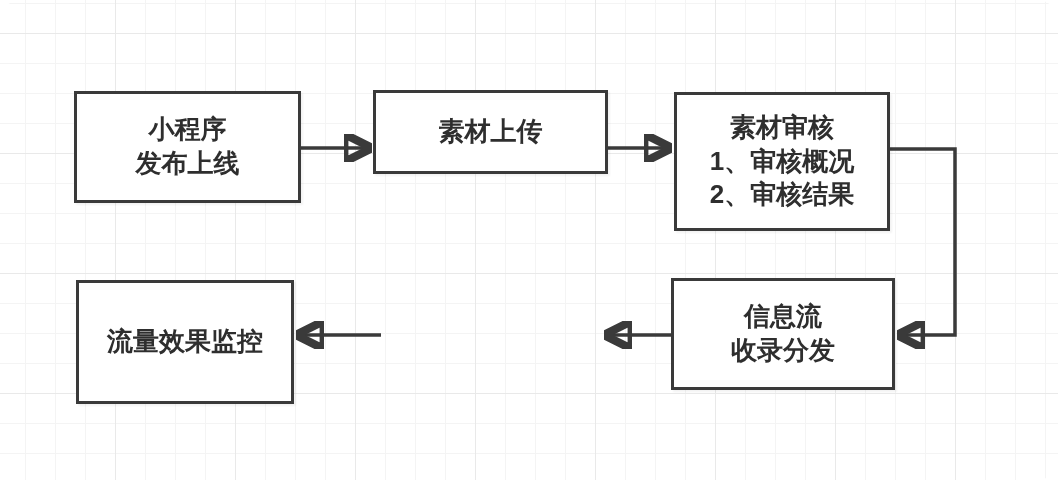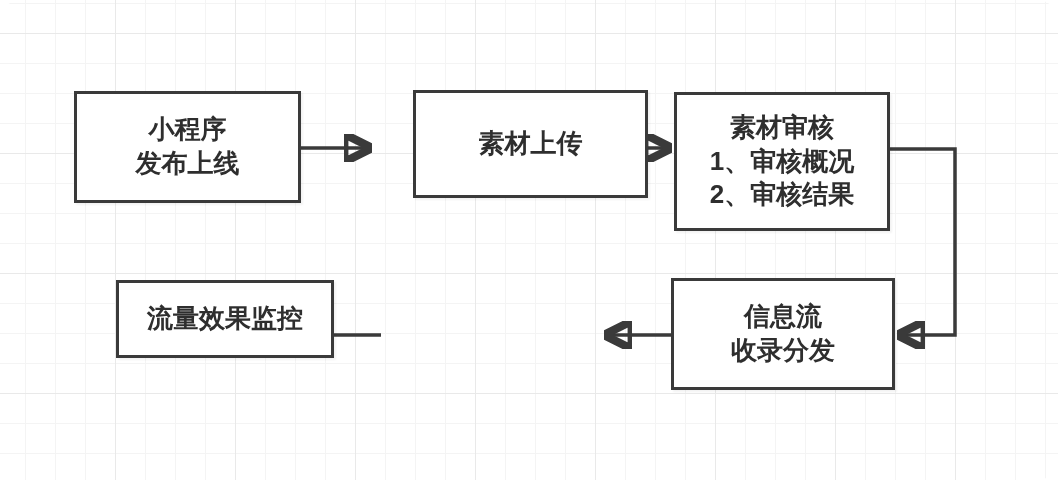--- a/index.html
+++ b/index.html
@@ -33,25 +33,25 @@
     line-height: 1.3;
     display: flex;
     align-items: center;
     justify-content: center;
     text-align: center;
     white-space: pre-line;
     box-shadow: 2px 2px 2px rgba(0,0,0,0.05);
   }
   .node span { white-space: pre-line; }
   #node-launch   { left: 74px;  top: 91px;  width: 227px; height: 112px; }
-  #node-upload   { left: 373px; top: 90px;  width: 235px; height: 108px; margin-left: 40px; }
+  #node-upload   { left: 373px; top: 90px;  width: 235px; height: 84px; }
   #node-review   { left: 674px; top: 92px;  width: 216px; height: 139px; }
   #node-feed     { left: 671px; top: 278px; width: 224px; height: 112px; }
   #node-optimize { left: 381px; top: 279px; width: 221px; height: 111px; }
-  #node-monitor  { left: 76px;  top: 280px; width: 218px; height: 78px; margin-left: 40px; }
+  #node-monitor  { left: 76px;  top: 280px; width: 218px; height: 124px; }
   .wires {
     position: absolute;
     left: 0; top: 0;
     width: 1058px;
     height: 480px;
   }
   .wires path {
     fill: none;
     stroke: #3a3a3a;
     stroke-width: 3.5;

